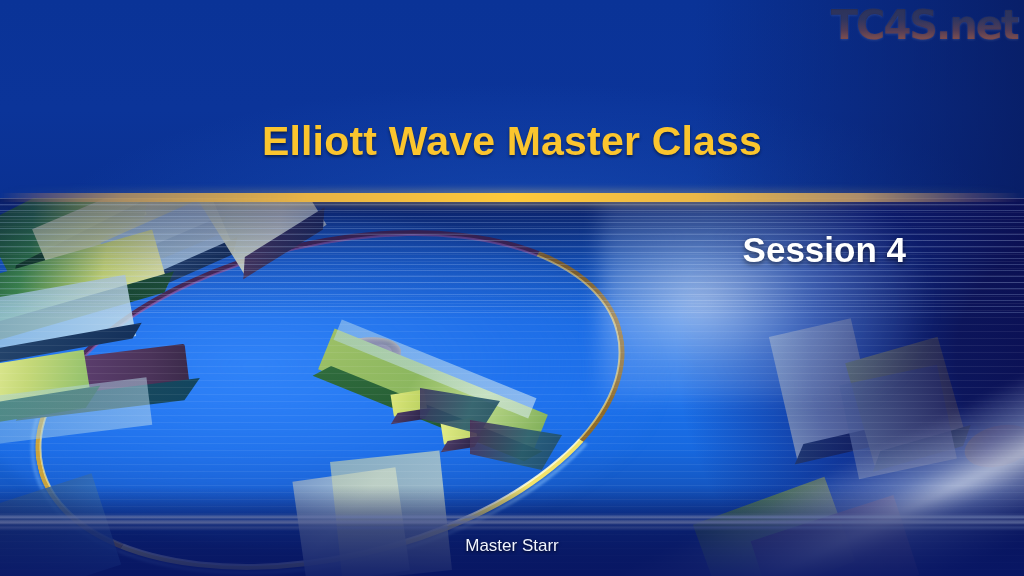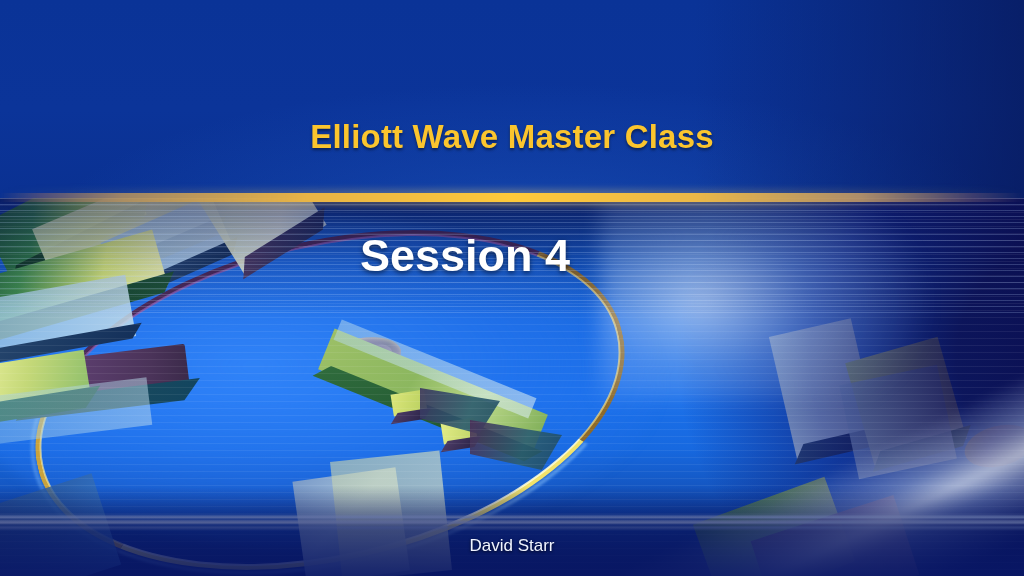--- a/index.html
+++ b/index.html
@@ -172,31 +172,31 @@
       rgba(255,215,110,.30) 50%,
       rgba(255,205,90,.18) 75%,
       rgba(255,200,80,0) 100%);
     filter:blur(3px);
   }
 
   
   .title{
     position:absolute;left:0;top:118px;width:1024px;
     text-align:center;
-    font-size:33px;font-weight:bold;letter-spacing:.2px;
+    font-size:41px;font-weight:bold;letter-spacing:.2px;
     color:#fbc52e;
     text-shadow:0 2px 3px rgba(0,0,0,.45);
     white-space:nowrap;
   }
   .session{
     position:absolute;left:0;top:230px;width:906px;
-    text-align:left;
+    text-align:right;
     padding-left:360px;
     box-sizing:border-box;
-    font-size:45px;font-weight:bold;
+    font-size:35px;font-weight:bold;
     color:#ffffff;
     text-shadow:0 2px 5px rgba(0,0,0,.55);
     white-space:nowrap;
   }
   .author{
     position:absolute;left:0;top:536px;width:1024px;
     text-align:center;
     font-size:17px;font-weight:normal;
     color:#f0f4ff;
     text-shadow:0 1px 3px rgba(0,0,0,.75);
@@ -381,16 +381,17 @@
     <div class="beam"></div>
     <div class="beam-glow"></div>
     <div class="scene-dark-bottom"></div>
   </div>
 
   <div class="divider-glow"></div>
   <div class="divider"></div>
 
   <div class="title">Elliott Wave Master Class</div>
   <div class="session">Session 4</div>
-  <div class="author">David Starr</div>
-
+  <div class="author">Master Starr</div>
+
+  <div class="tc4s">TC4S.net</div>
 
 </div>
 
 </body></html>

